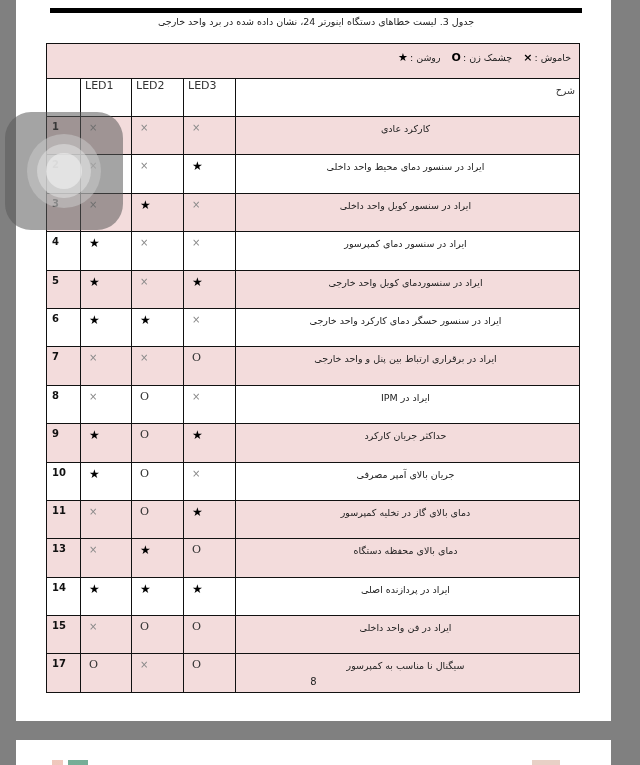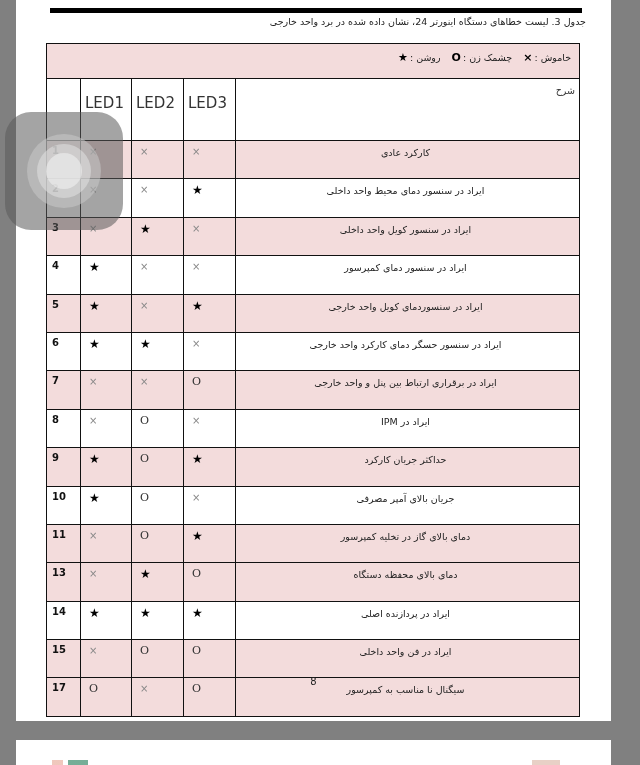--- a/index.html
+++ b/index.html
@@ -14,38 +14,38 @@
   }
   .page2 {
     position:absolute; left:16px; top:740px; width:595px; height:40px;
     background:#ffffff;
   }
   .topbar {
     position:absolute; left:34px; top:8px; width:532px; height:5px;
     background:#000;
   }
   .caption {
-    position:absolute; left:30px; top:14px; width:540px; text-align:right;
+    position:absolute; left:30px; top:14px; width:540px; text-align:center;
     direction:rtl; font-size:9.5px; color:#222; line-height:16px;
   }
   table.errtable {
     position:absolute; left:30px; top:43px; width:533px;
     border-collapse:collapse; table-layout:fixed;
     font-size:10px; color:#111;
   }
   table.errtable td {
     border:1px solid #111; padding:0; vertical-align:top;
   }
   tr.legend td {
     height:34px; background:#f3dcdc; direction:rtl; text-align:right;
   }
   .legend-text { display:inline-block; padding:7px 8px 0 0; font-size:9.5px; color:#222; }
   .legend-text .sym { font-weight:bold; font-size:11px; color:#000; margin:0 2px; }
   tr.header td { height:31px; background:#fff; }
-  tr.header td.led { padding:15px 4px; font-size:15px; color:#333; }
+  tr.header td.led { padding:0 4px; font-size:11px; color:#333; }
   tr.header td.desc { text-align:right; direction:rtl; padding:7px 4px 0 0; font-size:9.5px; color:#333; }
   tr.row td { height:31.4px; }
   tr.row.pink td { background:#f3dcdc; }
   tr.row.white td { background:#fff; }
   td.num { font-weight:bold; padding:4px 0 0 5px !important; font-size:10px; }
   td.ledcell { padding:4px 0 0 8px !important; font-size:11px; }
   td.desc { text-align:center; direction:rtl; padding:6px 4px 0 0 !important; font-size:9.5px; color:#222; }
   .s-on { color:#000; font-size:12px; }
   .s-off { color:#888; font-size:10px; }
   .s-blink { color:#333; font-family:"DejaVu Serif", serif; font-size:11px; }

